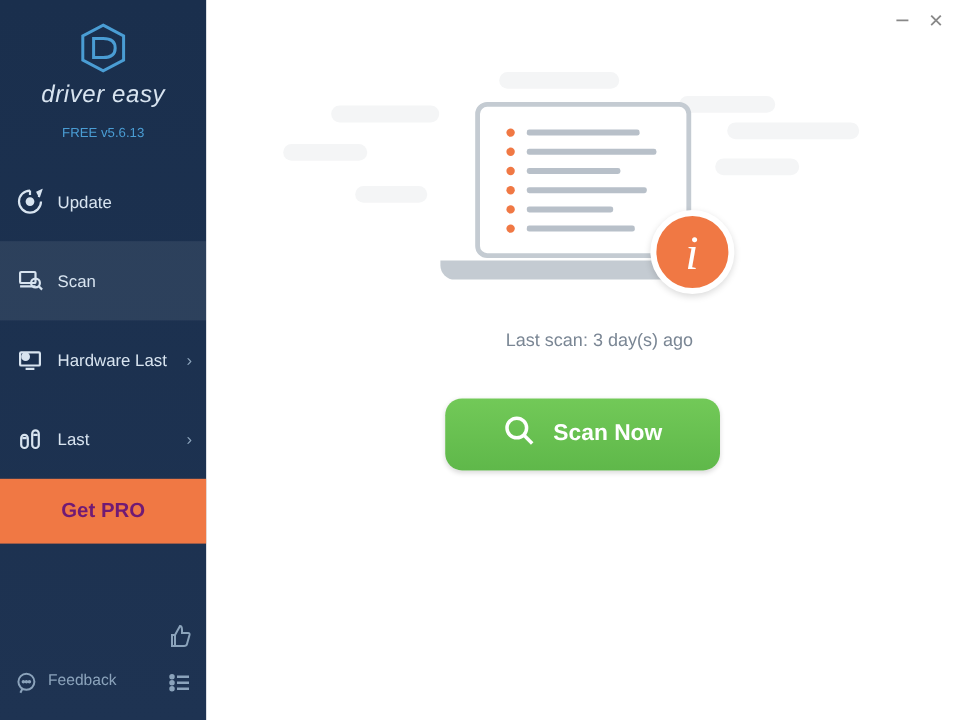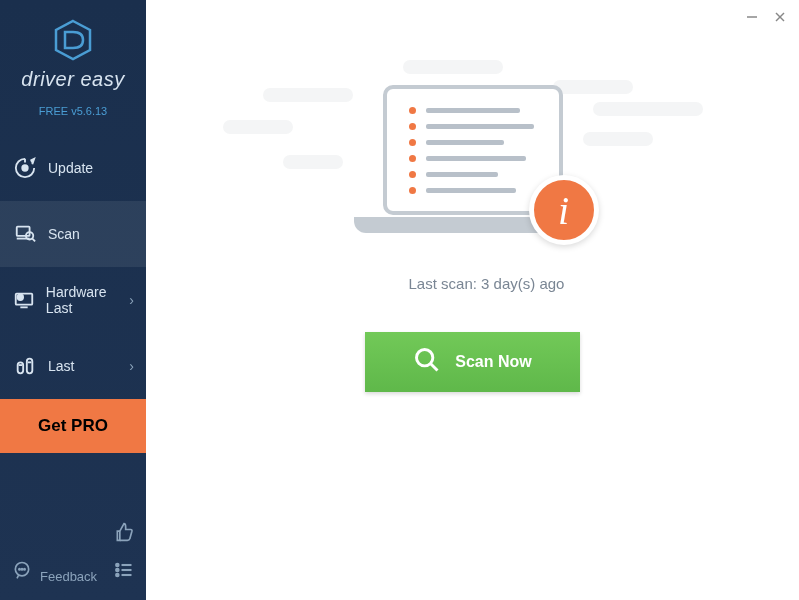--- a/index.html
+++ b/index.html
@@ -31,21 +31,21 @@
     .window-control {
       width: 14px;
       height: 14px;
       display: flex;
       align-items: center;
       justify-content: center;
       cursor: pointer;
       color: #888;
     }
     .sidebar {
-      width: 146px;
+      width: 172px;
       height: 100%;
       background: linear-gradient(180deg, #1a2f4d 0%, #1e3352 100%);
       display: flex;
       flex-direction: column;
       position: relative;
     }
     .logo-section {
       display: flex;
       flex-direction: column;
       align-items: center;
@@ -95,42 +95,42 @@
     .nav-label {
       font-size: 14px;
       flex-grow: 1;
     }
     .nav-chevron {
       color: #8ba3bb;
       font-size: 14px;
     }
     .get-pro-btn {
       background: #f07844;
-      color: #000000;
+      color: #701a75;
       height: 54px;
       display: flex;
       align-items: center;
       justify-content: center;
       font-size: 17px;
       font-weight: 600;
       cursor: pointer;
     }
     .sidebar-bottom {
       position: absolute;
       bottom: 0;
       left: 0;
       right: 0;
       padding: 10px 12px 16px 12px;
       display: flex;
       align-items: flex-end;
       justify-content: space-between;
     }
     .feedback-wrap {
       display: flex;
-      align-items: flex-end;
+      align-items: flex-start;
       color: #8ba3bb;
       cursor: pointer;
     }
     .feedback-label {
       font-size: 13px;
       margin-left: 8px;
     }
     .bottom-icons {
       display: flex;
       flex-direction: column;
@@ -240,22 +240,22 @@
       color: #7a8694;
       margin-bottom: 40px;
       padding-left: 28px;
     }
     .scan-btn {
       background: linear-gradient(180deg, #72c958 0%, #5fb84a 100%);
       border: none;
       color: #fff;
       padding: 0 48px;
       height: 60px;
-      border-radius: 0;
-      font-size: 16px;
+      border-radius: 14px;
+      font-size: 19px;
       font-weight: 600;
       cursor: pointer;
       display: flex;
       align-items: center;
       gap: 14px;
       box-shadow: 0 2px 4px rgba(0,0,0,0.15);
     }
     .scan-btn svg {
       width: 28px;
       height: 28px;

